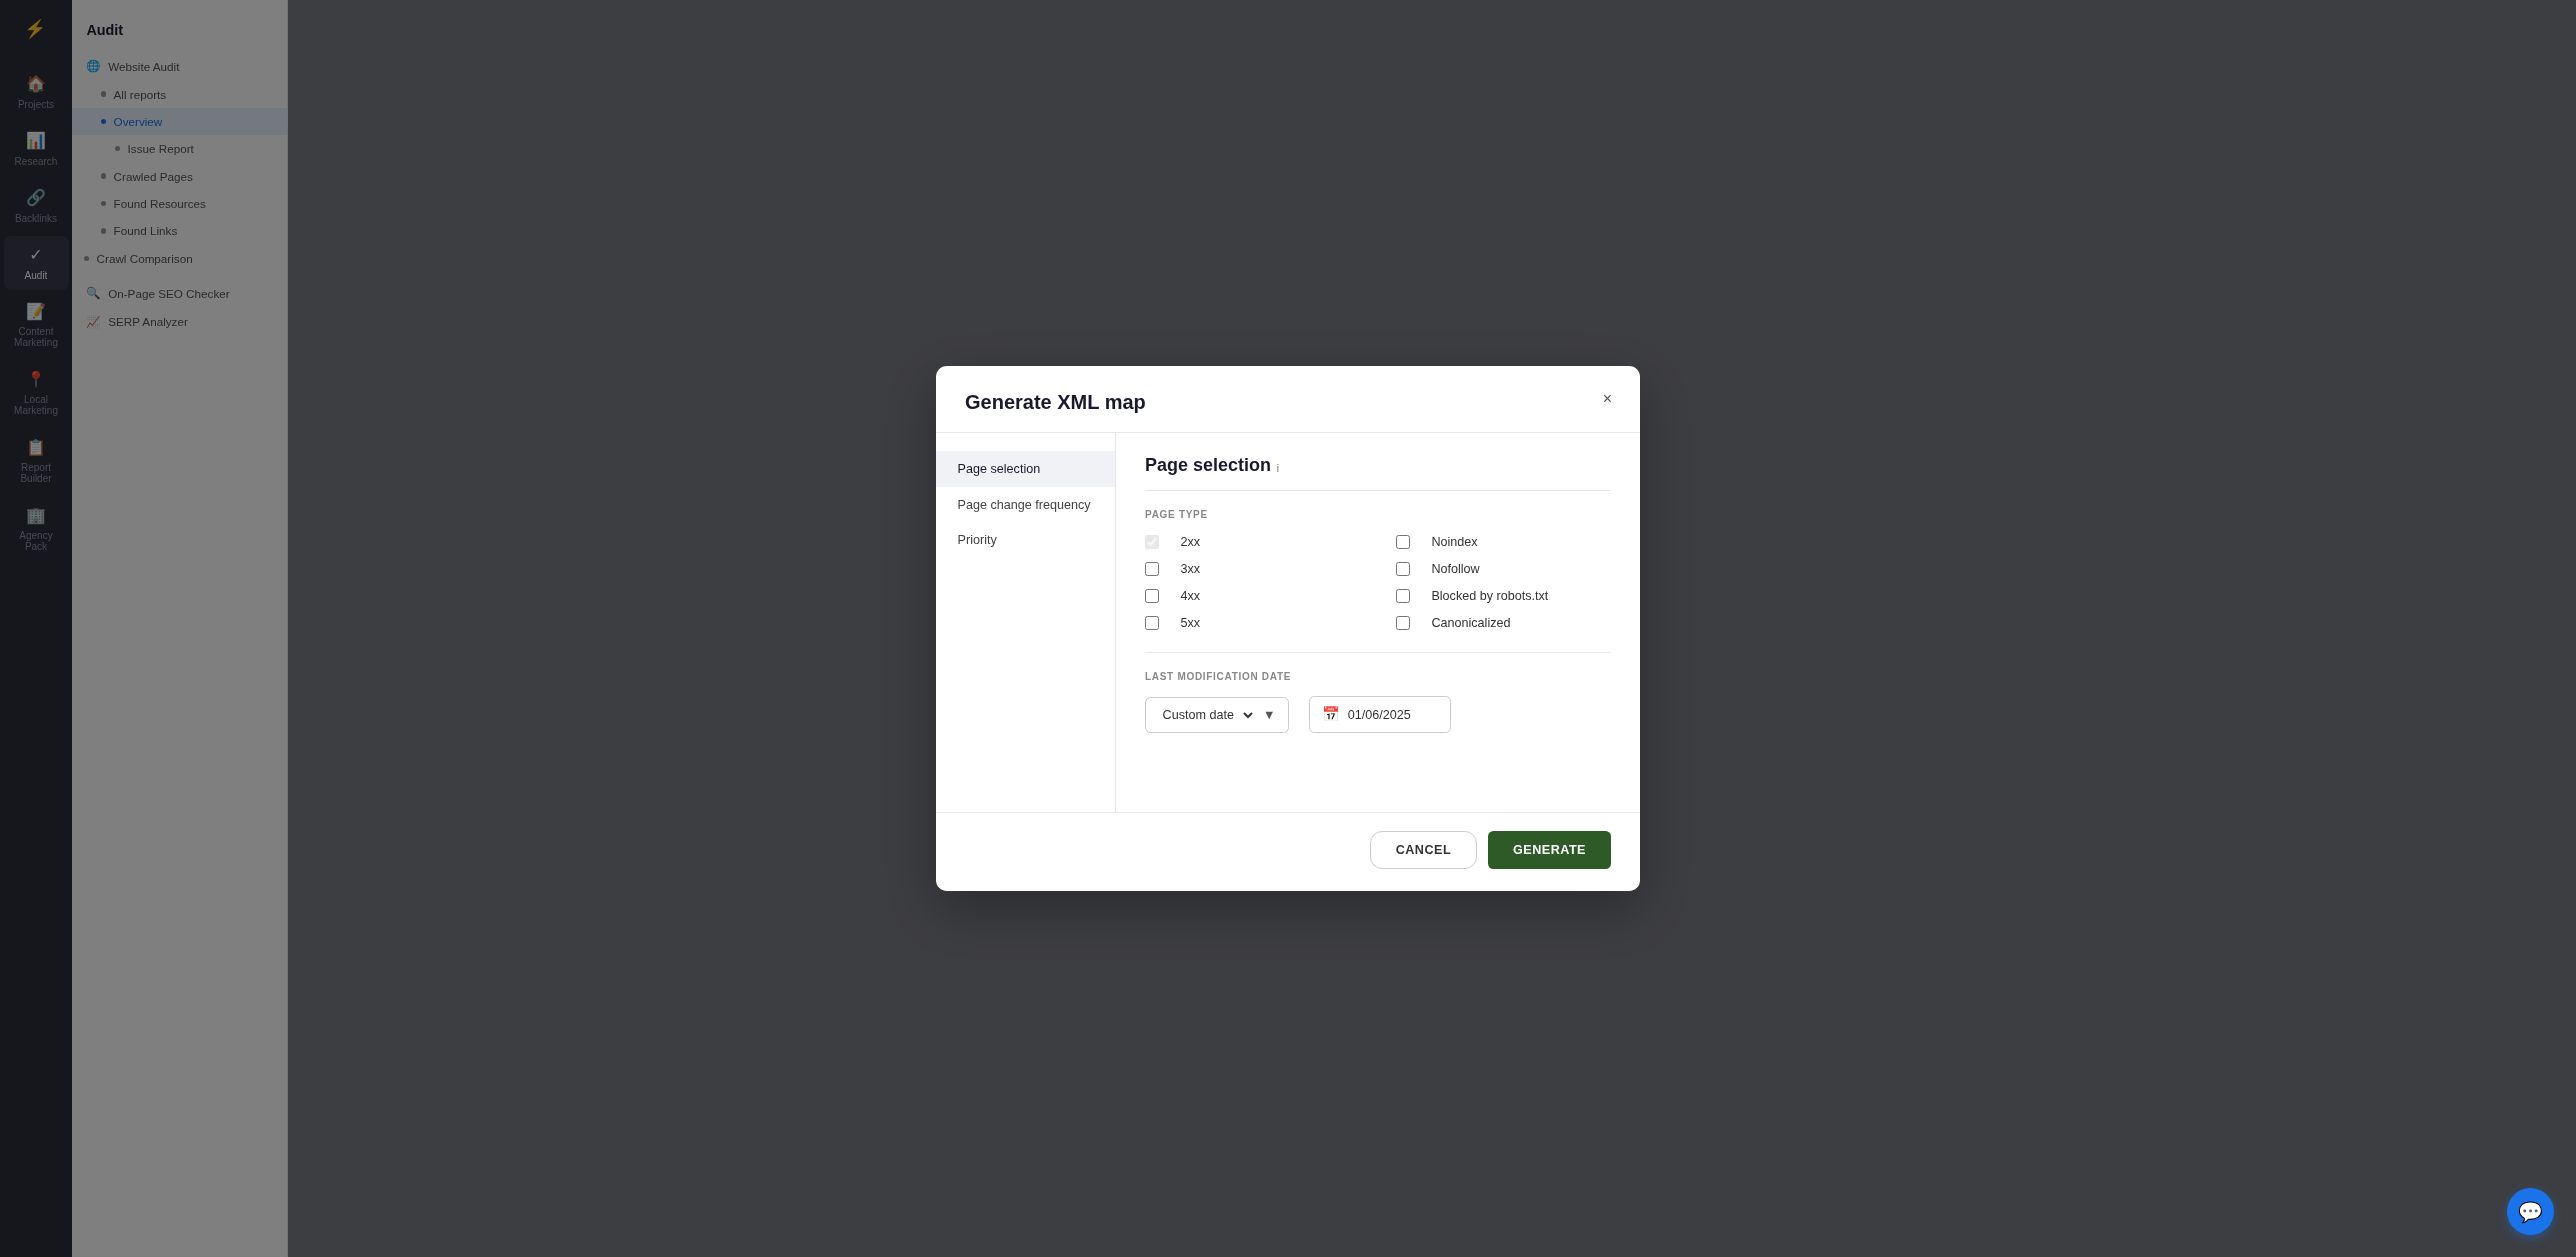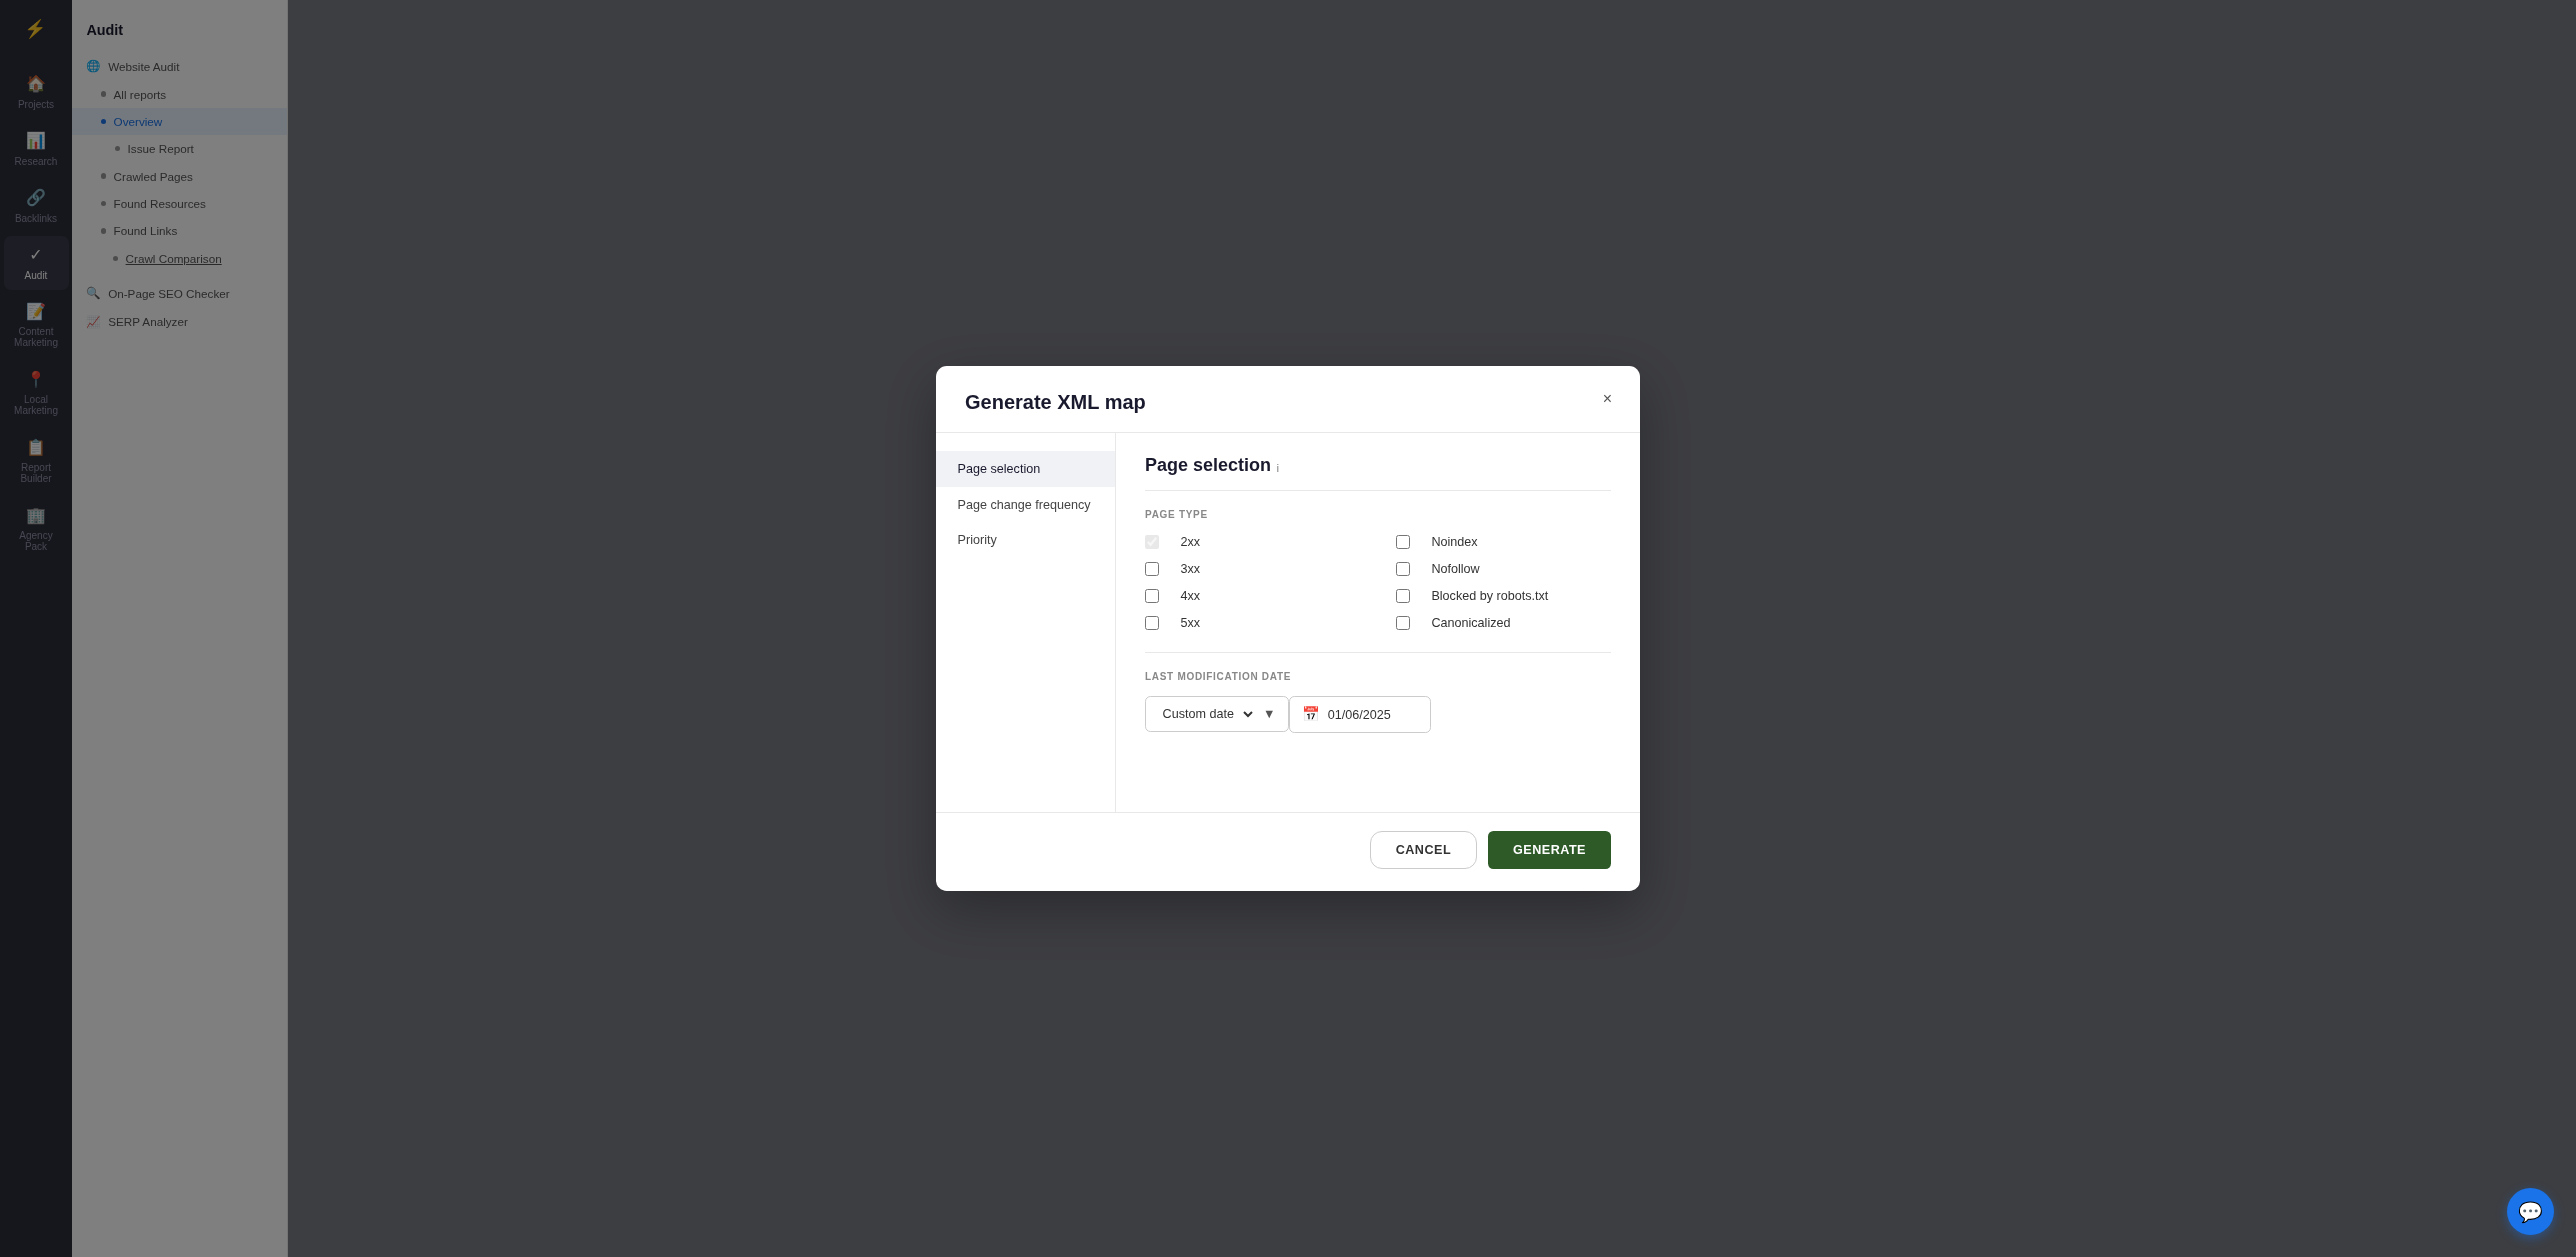--- a/index.html
+++ b/index.html
@@ -182,22 +182,22 @@
       cursor: not-allowed;
       opacity: 0.5;
     }
     .section-divider2 {
       border: none;
       border-top: 0.9px solid #e8e8e8;
       margin: 7.2px 0 18px;
     }
     .date-row {
       display: flex;
-      align-items: flex-start;
-      gap: 0;
+      align-items: center;
+      gap: 20px;
     }
     .date-select {
       display: flex;
       align-items: center;
       border: 0.9px solid #ccc;
       border-radius: 5.4px;
       padding: 9px 12.6px;
       font-size: 12.6px;
       color: #333;
       background: #fff;
@@ -356,21 +356,21 @@
       <span>Crawled Pages</span>
     </div>
     <div class="secondary-sidebar-item" style="padding-left:29px;">
       <span class="dot"></span>
       <span>Found Resources</span>
     </div>
     <div class="secondary-sidebar-item" style="padding-left:29px;">
       <span class="dot"></span>
       <span>Found Links</span>
     </div>
-    <div class="secondary-sidebar-item" style="padding-left:41px;text-decoration:underline;">
+    <div class="secondary-sidebar-item" style="padding-left:12px;">
       <span class="dot"></span>
       <span>Crawl Comparison</span>
     </div>
     <div class="secondary-sidebar-item" style="margin-top:7.2px;">
       <span>🔍</span>
       <span>On-Page SEO Checker</span>
     </div>
     <div class="secondary-sidebar-item">
       <span>📈</span>
       <span>SERP Analyzer</span>

